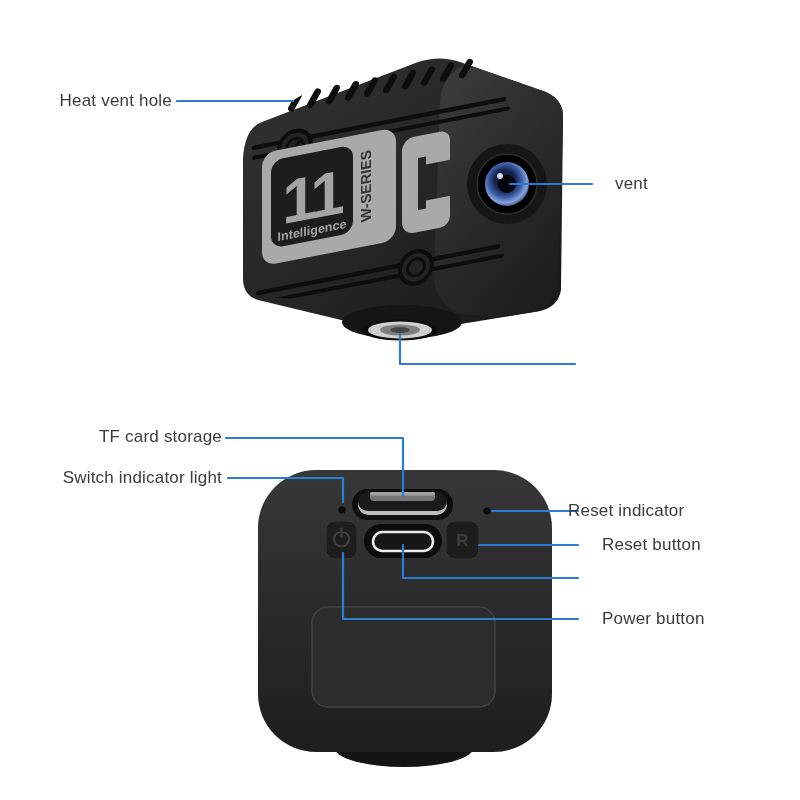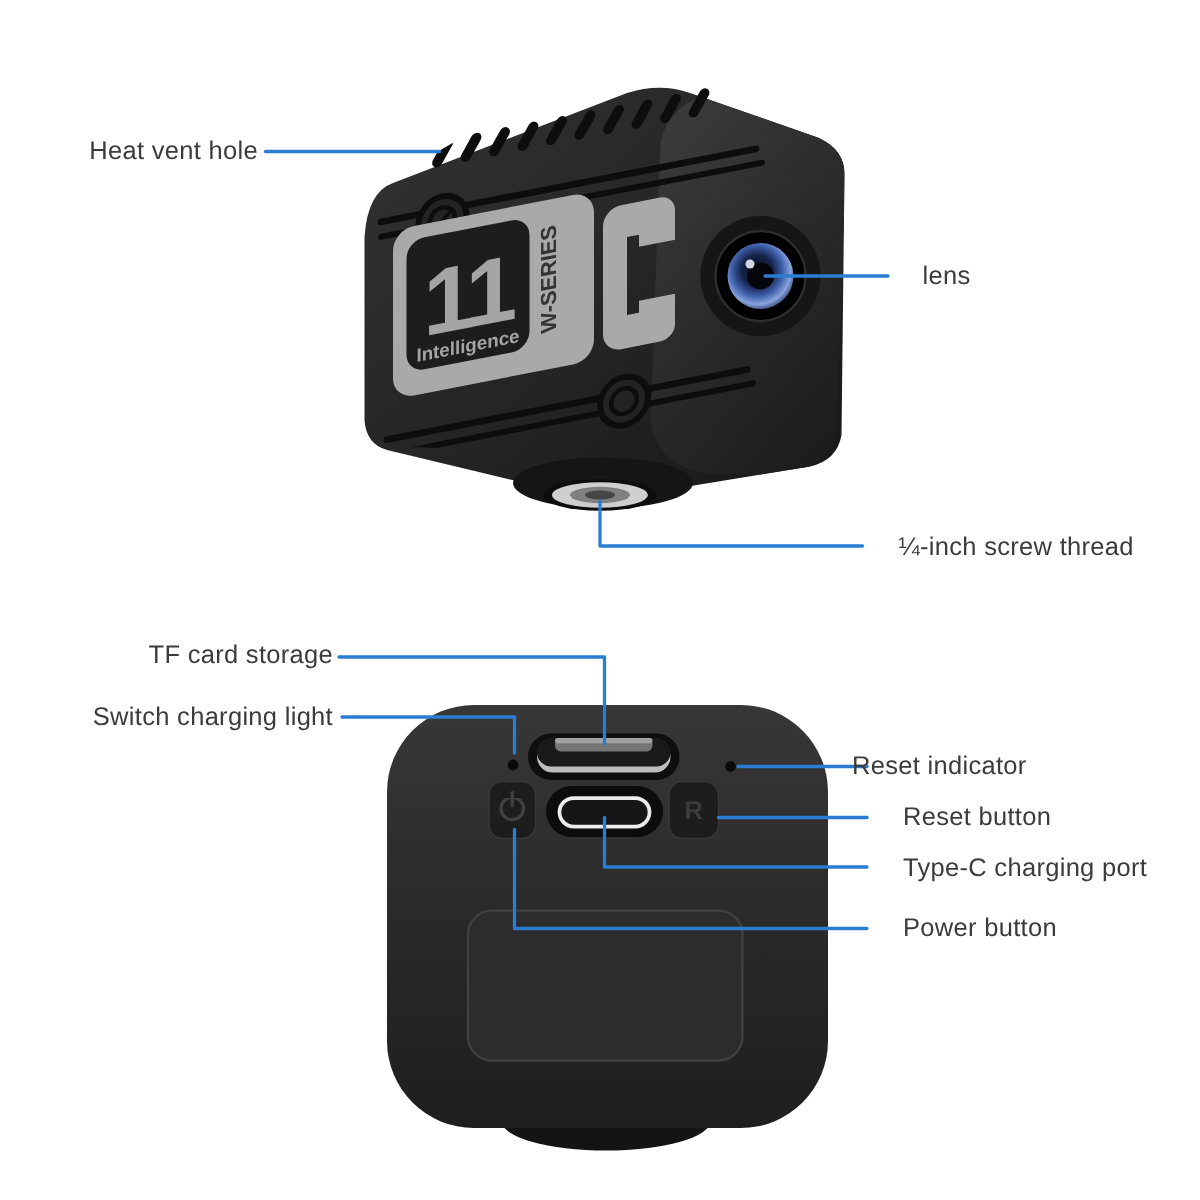--- a/index.html
+++ b/index.html
@@ -170,28 +170,26 @@
       <path d="M228,478 H343 V502"></path>
       <path d="M492,511 H578"></path>
       <path d="M479,545 H578"></path>
       <path d="M403,545 V578 H578"></path>
       <path d="M343,553 V619 H578"></path>
     </g>
   </svg>
 
   <div class="callout right-align" style="right:628px;top:92px;">Heat vent hole</div>
 
-  <div class="callout" style="left:595px;top:175px;">lens</div>
+  <div class="callout" style="left:595px;top:175px;">vent</div>
 
-  <div class="callout" style="left:579px;top:356px;">¼-inch screw thread</div>
 
   <div class="callout right-align" style="right:578px;top:428px;text-align:right;">TF card storage</div>
 
-  <div class="callout right-align" style="right:578px;top:469px;">Switch charging light</div>
+  <div class="callout right-align" style="right:578px;top:469px;">Switch indicator light</div>
 
   <div class="callout" style="left:548px;top:502px;">Reset indicator</div>
 
   <div class="callout" style="left:582px;top:536px;">Reset button</div>
 
-  <div class="callout" style="left:582px;top:570px;">Type-C charging port</div>
 
   <div class="callout" style="left:582px;top:610px;">Power button</div>
 </div>
 
 </body></html>

